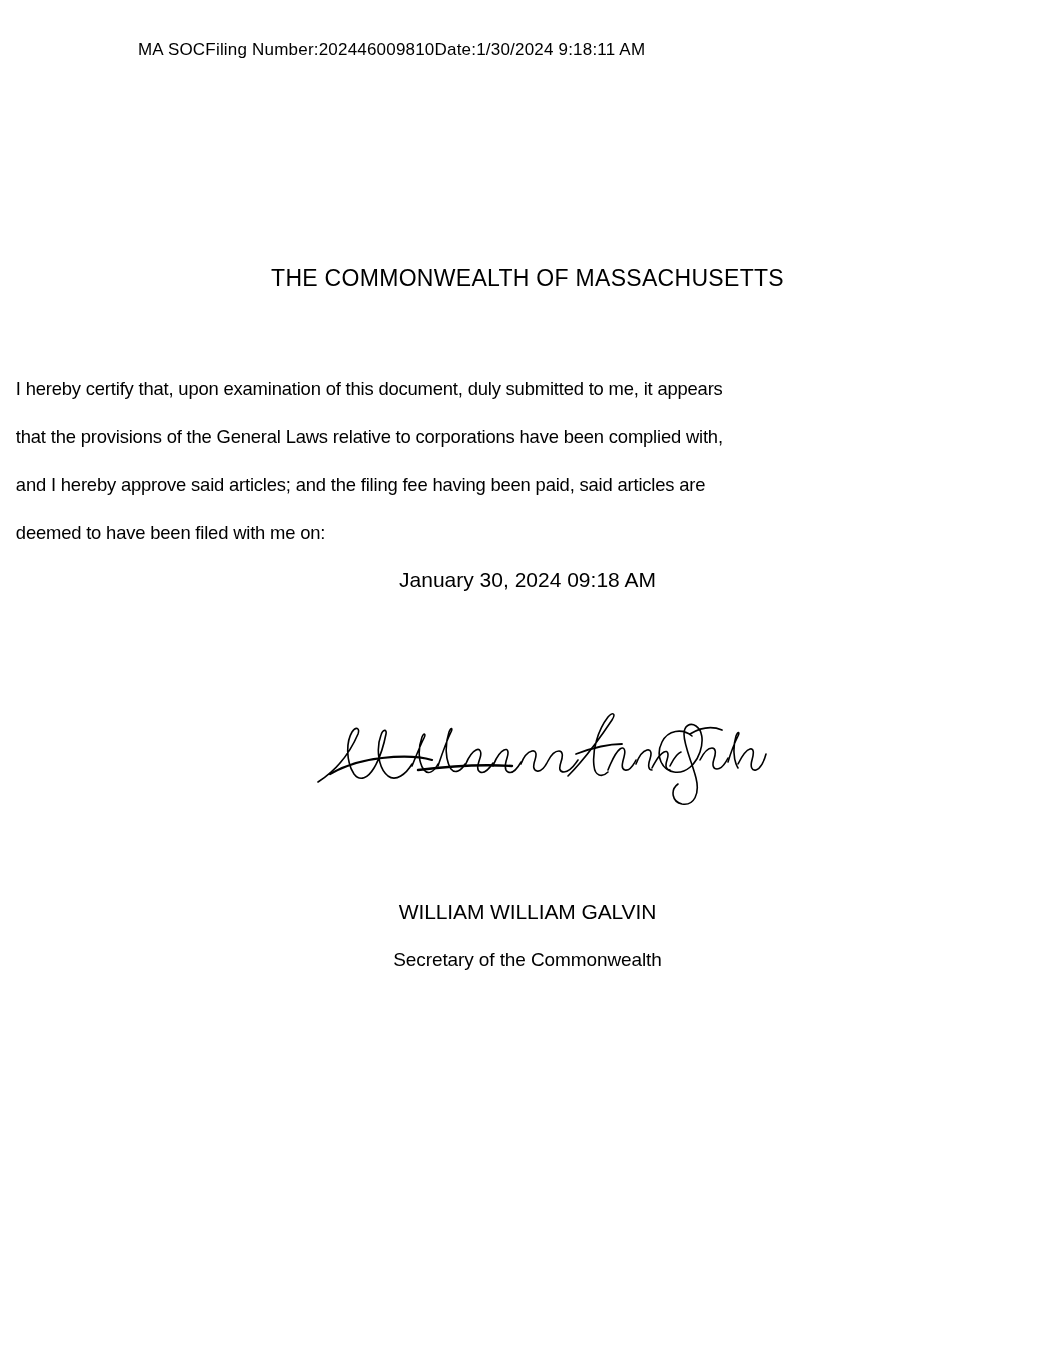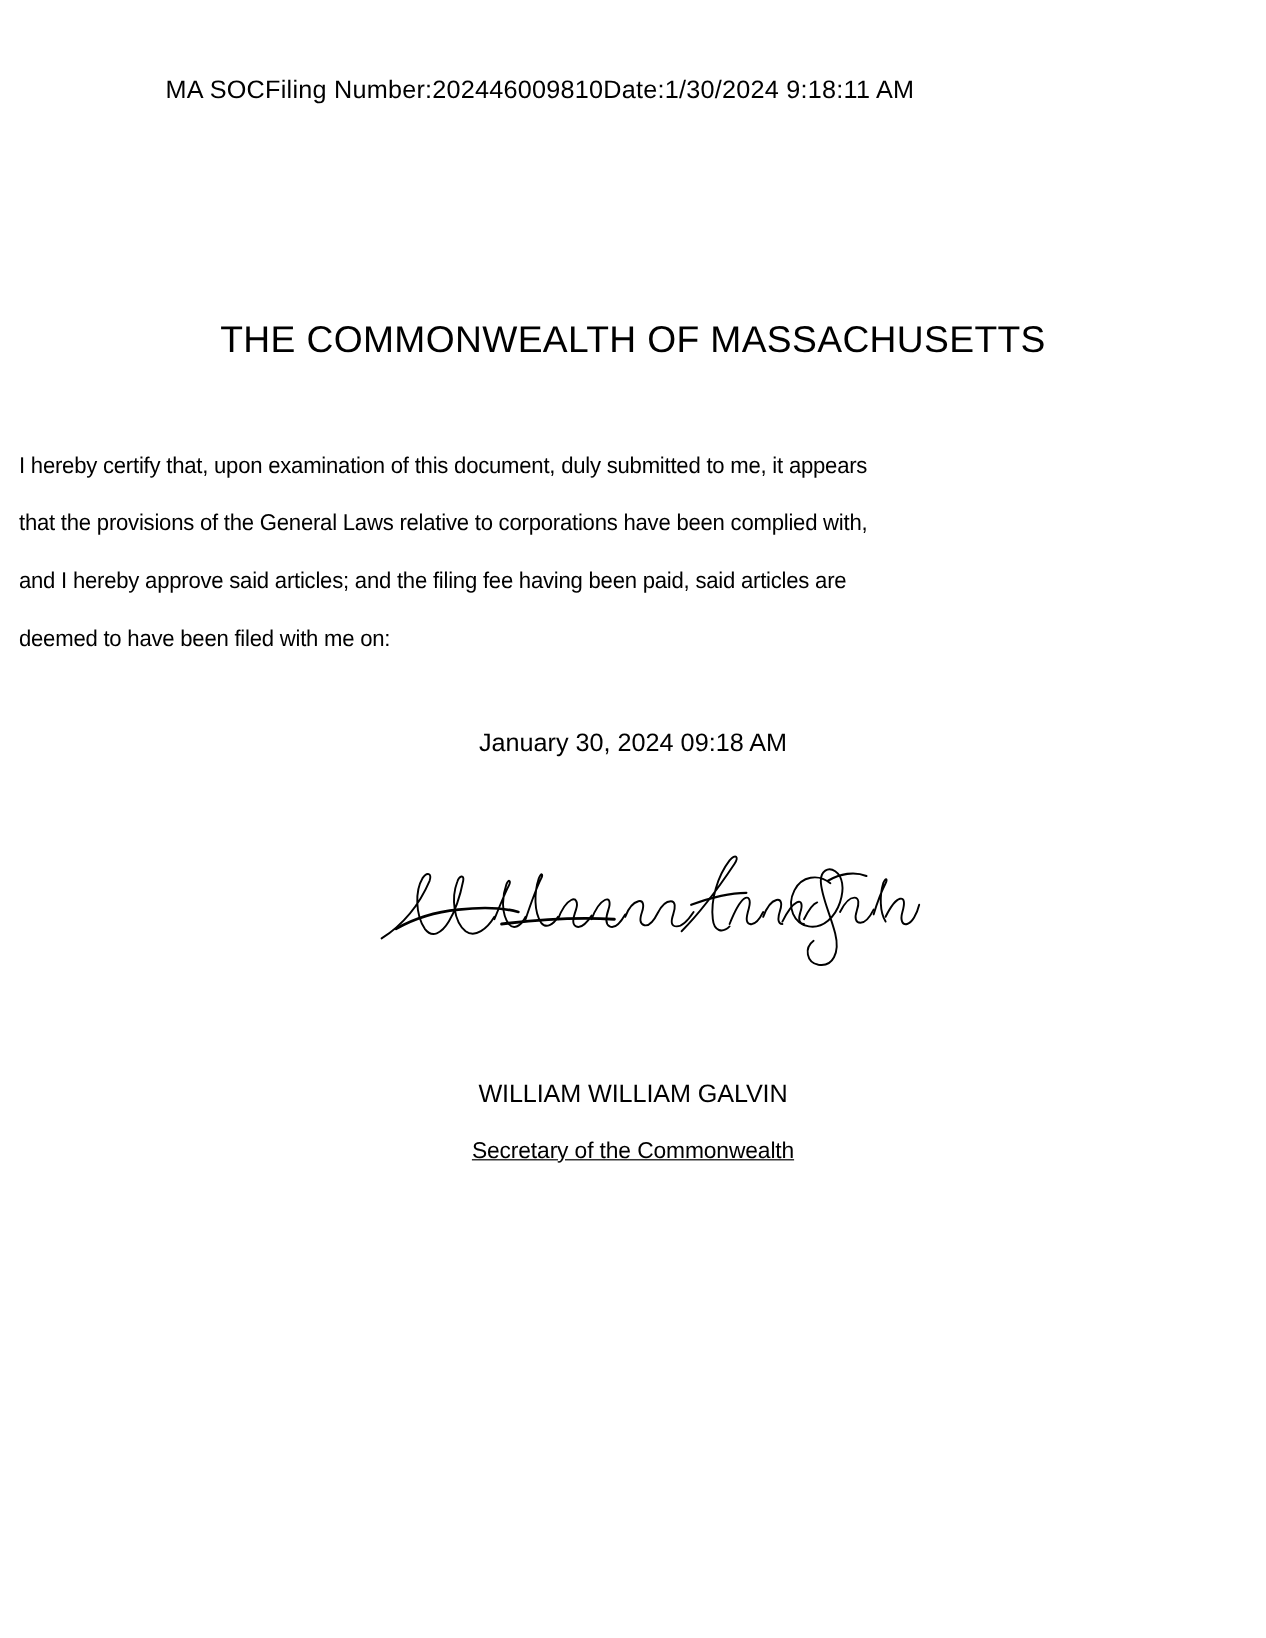--- a/index.html
+++ b/index.html
@@ -15,38 +15,37 @@
     position: relative;
     width: 1055px;
     height: 1365px;
     background: #ffffff;
     overflow: hidden;
   }
   .header-line {
     position: absolute;
     top: 40px;
     left: 138px;
-    font-size: 21px;
+    font-size: 17px;
     letter-spacing: 0.2px;
     white-space: nowrap;
-    margin-top: 24px;
   }
   .header-line span {
     display: inline;
   }
   .gap-sm { display: inline-block; width: 10px; }
   .gap-md { display: inline-block; width: 22px; }
 
   .title {
     position: absolute;
     top: 265px;
     left: 0;
     width: 100%;
     text-align: center;
-    font-size: 31px;
+    font-size: 23px;
     letter-spacing: 0.3px;
   }
 
   .body-block {
     position: absolute;
     top: 365px;
     left: 0;
     width: 100%;
   }
   .body-block .line {
@@ -57,21 +56,20 @@
     transform-origin: center;
   }
 
   .filed-date {
     position: absolute;
     top: 568px;
     left: 0;
     width: 100%;
     text-align: center;
     font-size: 21px;
-    margin-top: 40px;
   }
 
   .signature-wrap {
     position: absolute;
     top: 690px;
     left: 300px;
     width: 470px;
     height: 140px;
   }
   .signature-wrap svg {
@@ -90,21 +88,20 @@
     letter-spacing: -0.1px;
   }
   .signer-title {
     position: absolute;
     top: 949px;
     left: 0;
     width: 100%;
     text-align: center;
     font-size: 19px;
     letter-spacing: -0.1px;
-    text-decoration: underline;
   }
 </style>
 </head>
 <body>
 
 <div class="page">
 
   <div class="header-line">
     <span>MA SOC</span><span class="gap-md"></span><span>Filing Number:</span><span class="gap-sm"></span><span>202446009810</span><span class="gap-md"></span><span>Date:</span><span class="gap-sm"></span><span>1/30/2024 9:18:11 AM</span>
   </div>

